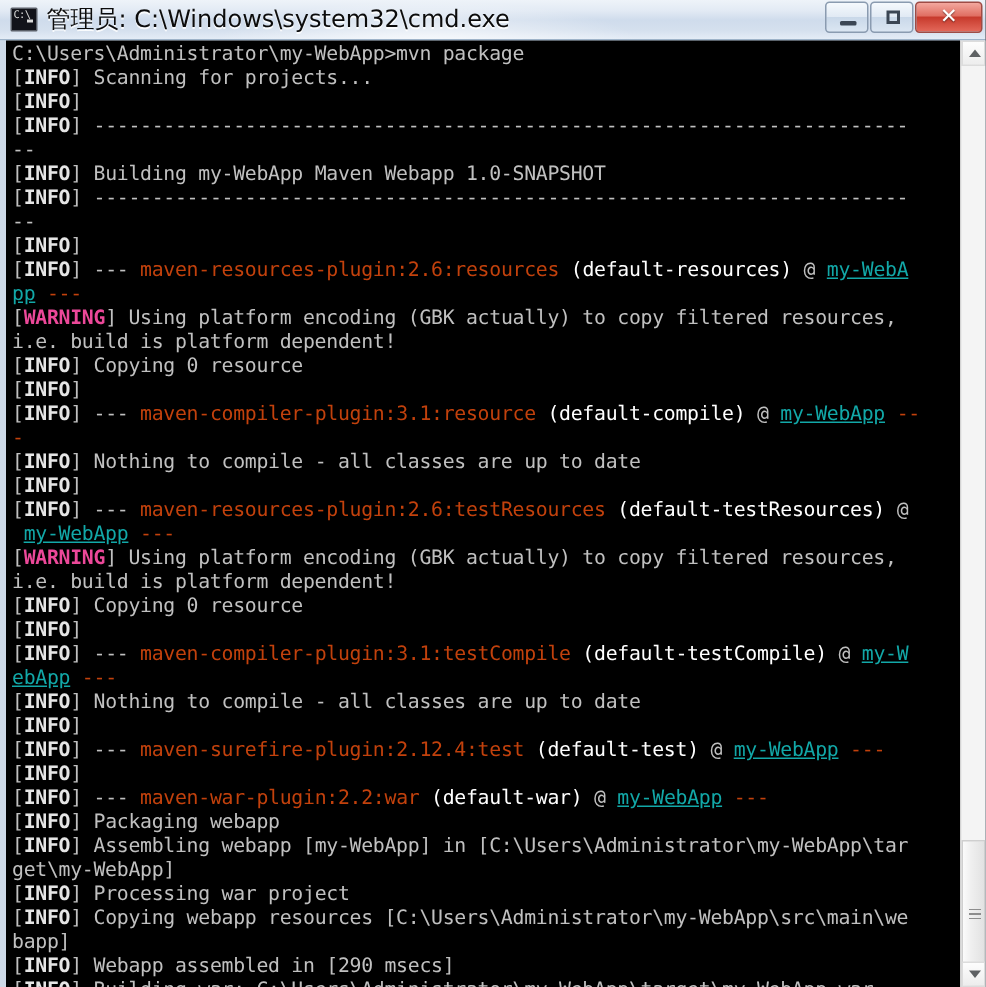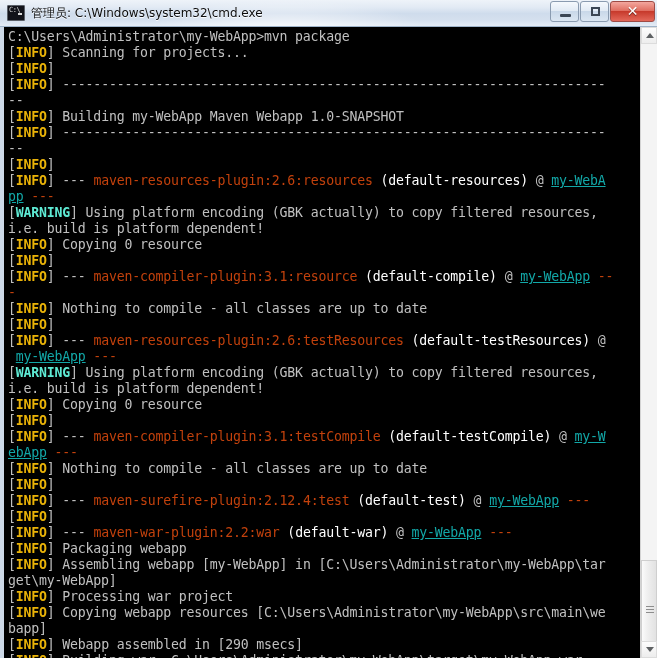--- a/index.html
+++ b/index.html
@@ -68,21 +68,21 @@
   }
   .app-icon .cursor {
     position: absolute;
     left: 10px; top: 7px;
     width: 4px; height: 2px;
     background: #d9d9d9;
   }
 
   .title-text {
     font-family: "DejaVu Sans", sans-serif;
-    font-size: 12px;
+    font-size: 16px;
     color: #0c0c0c;
     white-space: nowrap;
     text-shadow: 0 1px 0 rgba(255,255,255,0.85);
     position: relative;
     z-index: 2;
   }
 
   .winbtns {
     position: absolute;
     right: 2px; top: 1px;
@@ -160,22 +160,22 @@
     padding: 2px 0 0 4px;
     font-family: "DejaVu Sans Mono", monospace;
     font-size: 13.2px;
     line-height: 16px;
     color: #c0c0c0;
     white-space: pre;
     letter-spacing: -0.18px;
   }
 
   .c-white   { color: #c0c0c0; }
-  .c-blue    { color: #eab308; font-weight: bold; }
-  .c-yellow  { color: #5eead4; font-weight: bold; }
+  .c-blue    { color: #e5e5e5; font-weight: bold; }
+  .c-yellow  { color: #ec4899; font-weight: bold; }
   .c-green   { color: #c2410c; }
   .c-cyan    { color: #12a8a8; text-decoration: underline; }
   .c-brwhite { color: #ffffff; }
 
   
   .scrollbar {
     position: absolute;
     right: 0;
     top: 27px;
     width: 17px;

